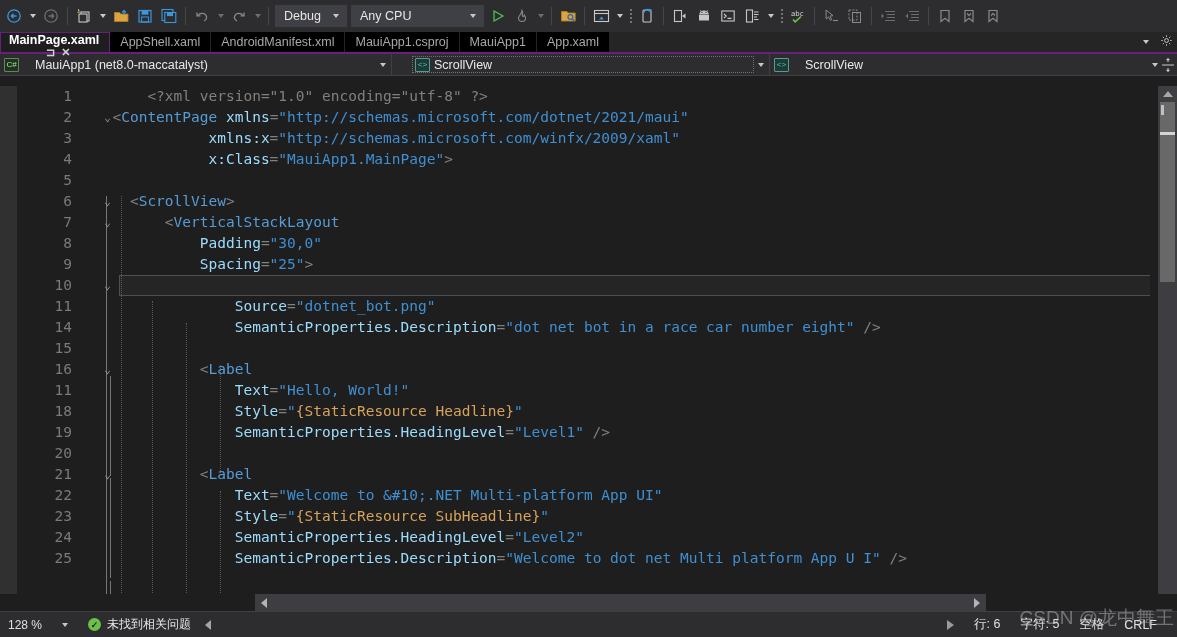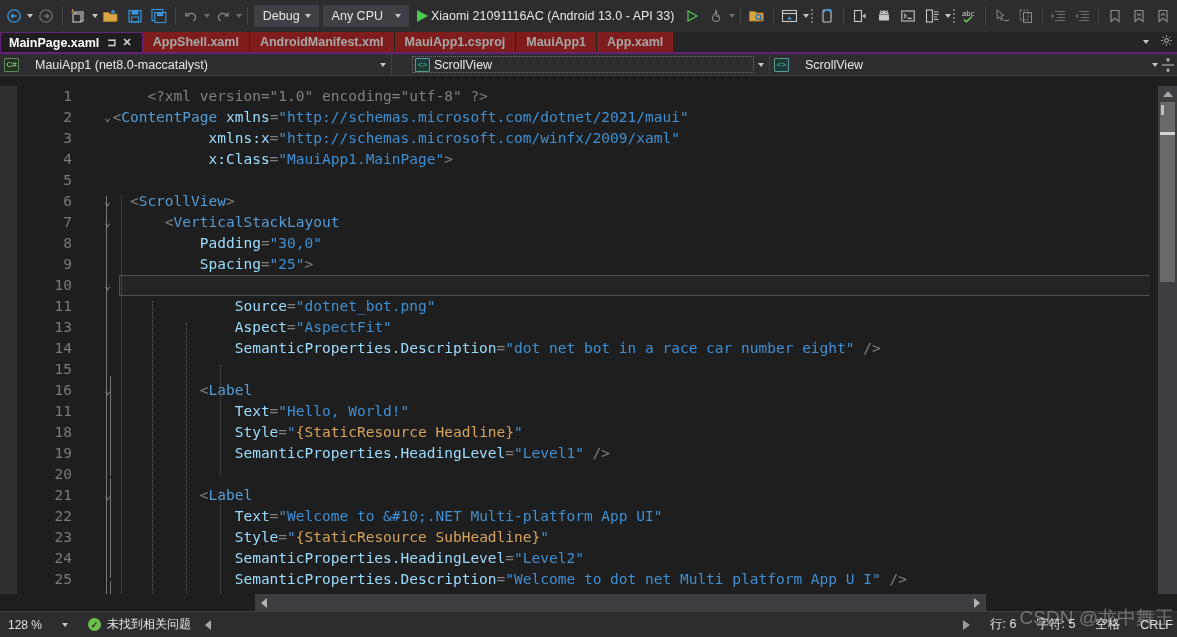--- a/index.html
+++ b/index.html
@@ -80,30 +80,31 @@
   .tabbar {
     height: 22px; width: 100%;
     background: #252526;
     display: flex; align-items: stretch;
     border-bottom: 2px solid #68217a;
     position: relative;
   }
   .tab {
     display: flex; align-items: center;
     padding: 0 10px; font-size: 12.5px;
-    color: #a8a8a8; background: #7f1d1d;
+    color: #a8a8a8; background: #000000;
     border-right: 1px solid #252526;
-    white-space: nowrap; position: relative; font-weight: bold;
+    white-space: nowrap; position: relative;
   }
   .tab.active {
     background: #1e1e1e; color: #ffffff; font-weight: bold;
     border-top: 1px solid #68217a;
     border-left: 1px solid #68217a;
     border-right: 1px solid #68217a;
     padding-left: 8px;
+    flex-direction: column;
   }
   .tab .tabicons { display: flex; align-items: center; margin-left: 8px; gap: 6px; }
   .pin-ico, .close-ico { color: #d0d0d0; font-size: 11px; line-height: 1; }
   .tabbar-right {
     margin-left: auto; display: flex; align-items: center;
     padding-right: 4px; gap: 8px;
   }
   .tabbar-right .tb-caret { height: 22px; }
 
   
@@ -287,21 +288,21 @@
     color:#1e1e1e; font-size:9px; font-weight:bold;
   }
   .status-zh { color: #e8e8e8; font-size: 12px; }
   .status-arrow {
     margin-left: 14px; width: 0; height: 0;
     border-top: 5px solid transparent; border-bottom: 5px solid transparent;
     border-right: 6px solid #a6a6a6;
   }
   .status-right {
     margin-left: auto; display: flex; align-items: center;
-    gap: 20px; padding-right: 4px; font-size: 12.5px; color: #e0e0e0;
+    gap: 20px; padding-right: 20px; font-size: 12.5px; color: #e0e0e0;
   }
   .status-right .play-s {
     width: 0; height: 0;
     border-top: 5px solid transparent; border-bottom: 5px solid transparent;
     border-left: 7px solid #9a9a9a;
   }
   .watermark {
     position: absolute; right: 3px; bottom: 6px;
     font-size: 19px; color: rgba(220,220,220,0.40);
     font-family: "Liberation Sans", sans-serif;
@@ -377,25 +378,20 @@
 
     <div class="tb-combo" style="width:72px">
       <span class="lbl">Debug</span>
       <span class="cb-caret"></span>
     </div>
     <div class="tb-combo" style="width:133px">
       <span class="lbl">Any CPU</span>
       <span class="cb-caret"></span>
     </div>
 
-    <div class="tb-run">
-      <span class="play-tri"></span>
-      <span class="devname">Xiaomi 21091116AC (Android 13.0 - API 33)</span>
-      <span class="cb-caret"></span>
-    </div>
     <div class="tb-btn">
       <svg width="16" height="16" viewBox="0 0 16 16">
           <path d="M4 3l9 5-9 5z" fill="none" stroke="#4ec94e" stroke-width="1.2"></path>
         </svg>
     </div>
     <div class="tb-btn">
       <svg width="16" height="16" viewBox="0 0 16 16">
           <path d="M8 2.5c1.6 2.2.3 3.3.3 4.8 0 1.3 1.2 2 2-.2.7 1 1.2 2 1.2 3C11.5 12 10 13.5 8 13.5S4.5 12 4.5 10.1c0-2.6 3.5-4.4 3.5-7.6z" fill="none" stroke="#8a8a8a" stroke-width="1.1"></path>
         </svg>
     </div>
@@ -604,21 +600,20 @@
         <div class="line"><span class="lnum">2</span><span class="fold" style="left: 101px;">⌄</span><span class="code"><span class="t-delim">  </span><span class="t-delim">&lt;</span><span class="t-tag">ContentPage</span><span class="t-delim"> </span><span class="t-attr">xmlns</span><span class="t-eq">=</span><span class="t-val">"http://schemas.microsoft.com/dotnet/2021/maui"</span></span></div>
         <div class="line"><span class="lnum">3</span><span class="code"><span class="t-delim">             </span><span class="t-attr">xmlns:x</span><span class="t-eq">=</span><span class="t-val">"http://schemas.microsoft.com/winfx/2009/xaml"</span></span></div>
         <div class="line"><span class="lnum">4</span><span class="code"><span class="t-delim">             </span><span class="t-attr">x:Class</span><span class="t-eq">=</span><span class="t-val">"MauiApp1.MainPage"</span><span class="t-delim">&gt;</span></span></div>
         <div class="line"><span class="lnum">5</span><span class="code"></span></div>
         <div class="line"><span class="lnum">6</span><span class="fold" style="left: 101px;">⌄</span><span class="code"><span class="t-delim">    </span><span class="t-delim">&lt;</span><span class="t-tag">ScrollView</span><span class="t-delim">&gt;</span></span></div>
         <div class="line"><span class="lnum">7</span><span class="fold" style="left: 101px;">⌄</span><span class="code"><span class="t-delim">        </span><span class="t-delim">&lt;</span><span class="t-tag">VerticalStackLayout</span></span></div>
         <div class="line"><span class="lnum">8</span><span class="code"><span class="t-delim">            </span><span class="t-attr">Padding</span><span class="t-eq">=</span><span class="t-val">"30,0"</span></span></div>
         <div class="line"><span class="lnum">9</span><span class="code"><span class="t-delim">            </span><span class="t-attr">Spacing</span><span class="t-eq">=</span><span class="t-val">"25"</span><span class="t-delim">&gt;</span></span></div>
         <div class="line"><span class="lnum">10</span><span class="fold" style="left: 101px;">⌄</span></div>
         <div class="line"><span class="lnum">11</span><span class="code"><span class="t-delim">                </span><span class="t-attr">Source</span><span class="t-eq">=</span><span class="t-val">"dotnet_bot.png"</span></span></div>
-        <div class="line"><span class="lnum">13</span><span class="code"><span class="t-delim">                </span><span class="t-attr">Aspect</span><span class="t-eq">=</span><span class="t-val">"AspectFit"</span></span></div>
         <div class="line"><span class="lnum">14</span><span class="code"><span class="t-delim">                </span><span class="t-attr">SemanticProperties.Description</span><span class="t-eq">=</span><span class="t-val">"dot net bot in a race car number eight"</span><span class="t-delim"> /&gt;</span></span></div>
         <div class="line"><span class="lnum">15</span><span class="code"></span></div>
         <div class="line"><span class="lnum">16</span><span class="fold" style="left: 101px;">⌄</span><span class="code"><span class="t-delim">            </span><span class="t-delim">&lt;</span><span class="t-tag">Label</span></span></div>
         <div class="line"><span class="lnum">11</span><span class="code"><span class="t-delim">                </span><span class="t-attr">Text</span><span class="t-eq">=</span><span class="t-val">"Hello, World!"</span></span></div>
         <div class="line"><span class="lnum">18</span><span class="code"><span class="t-delim">                </span><span class="t-attr">Style</span><span class="t-eq">=</span><span class="t-val">"</span><span class="t-brace">{StaticResource Headline}</span><span class="t-val">"</span></span></div>
         <div class="line"><span class="lnum">19</span><span class="code"><span class="t-delim">                </span><span class="t-attr">SemanticProperties.HeadingLevel</span><span class="t-eq">=</span><span class="t-val">"Level1"</span><span class="t-delim"> /&gt;</span></span></div>
         <div class="line"><span class="lnum">20</span><span class="code"></span></div>
         <div class="line"><span class="lnum">21</span><span class="fold" style="left: 101px;">⌄</span><span class="code"><span class="t-delim">            </span><span class="t-delim">&lt;</span><span class="t-tag">Label</span></span></div>
         <div class="line"><span class="lnum">22</span><span class="code"><span class="t-delim">                </span><span class="t-attr">Text</span><span class="t-eq">=</span><span class="t-val">"Welcome to &amp;#10;.NET Multi-platform App UI"</span></span></div>
         <div class="line"><span class="lnum">23</span><span class="code"><span class="t-delim">                </span><span class="t-attr">Style</span><span class="t-eq">=</span><span class="t-val">"</span><span class="t-brace">{StaticResource SubHeadline}</span><span class="t-val">"</span></span></div>

